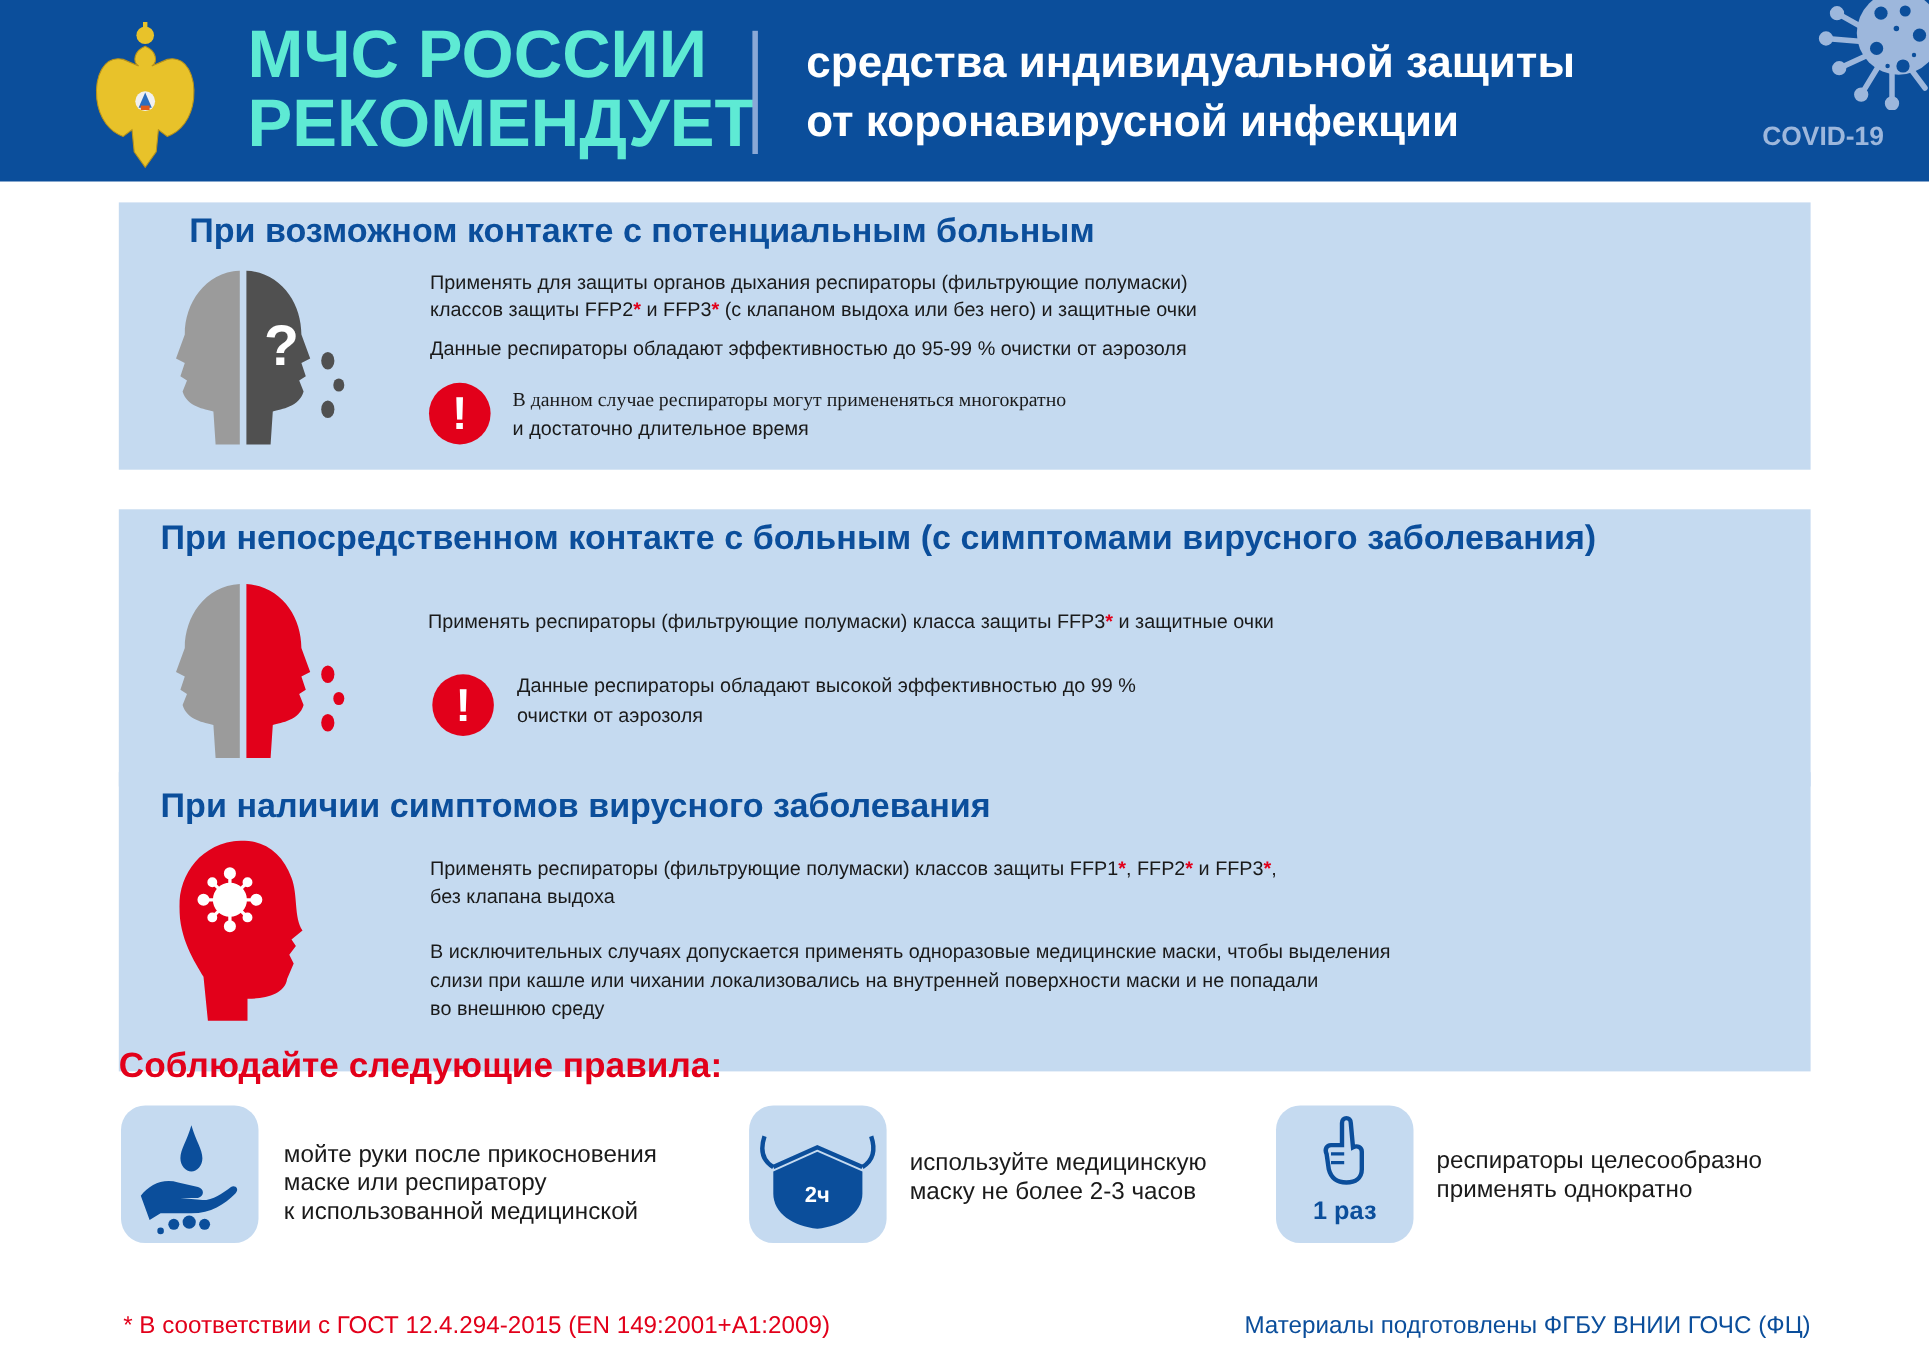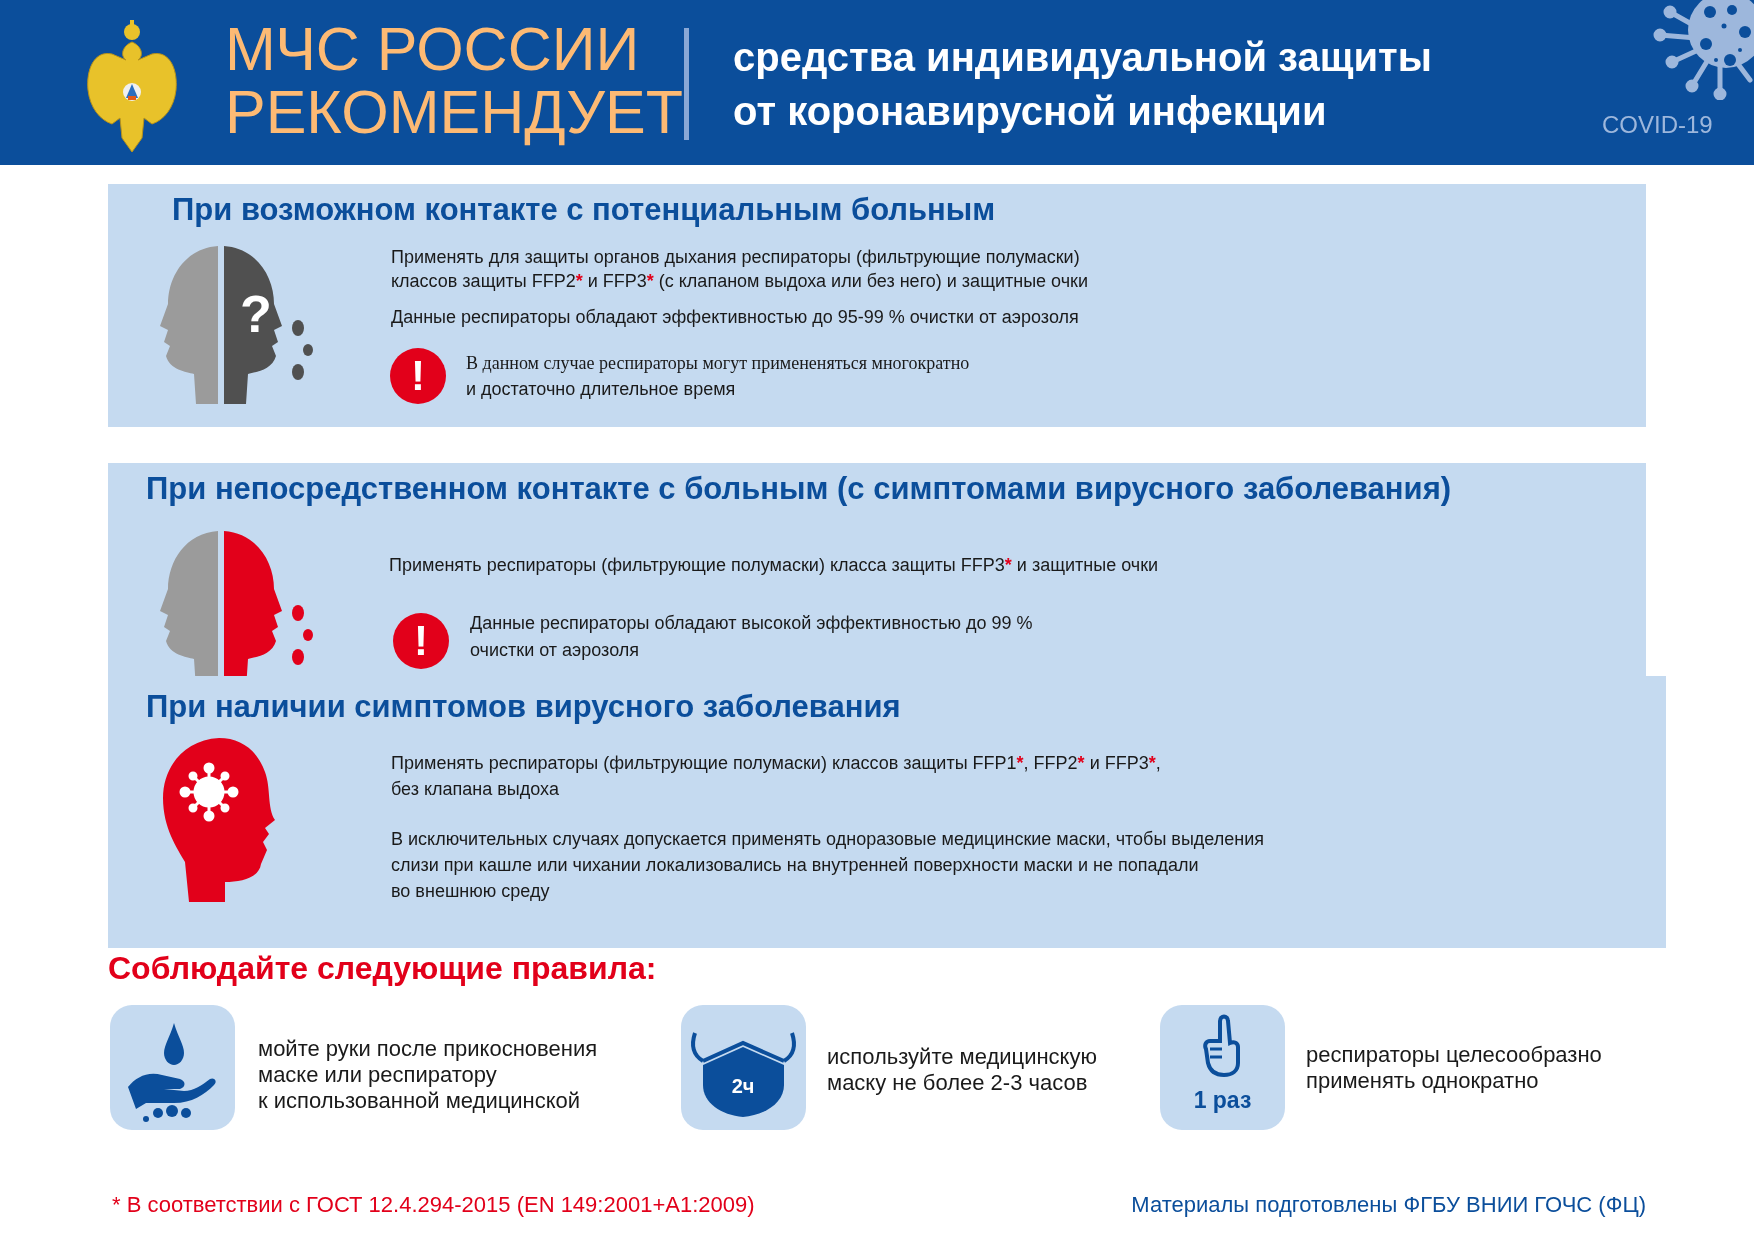--- a/index.html
+++ b/index.html
@@ -1,29 +1,29 @@
 <!DOCTYPE html>
 <html><head>
 <meta charset="utf-8">
 <style>
   html, body { margin:0; padding:0; }
   body { width:1754px; height:1240px; background:#ffffff; position:relative; overflow:hidden;
          font-family:"Liberation Sans", "DejaVu Sans", sans-serif; color:#1a1a1a; }
   .header { position:absolute; left:0; top:0; width:1754px; height:165px; background:#0b4e9b; }
   .emblem { position:absolute; left:82px; top:20px; width:100px; height:135px; }
-  .h-left { position:absolute; left:225px; top:18px; color:#fdba74; font-weight:normal; font-size:61px; line-height:63px; letter-spacing:0px; }
+  .h-left { position:absolute; left:225px; top:18px; color:#5eead4; font-weight:bold; font-size:61px; line-height:63px; letter-spacing:0px; }
   .h-div { position:absolute; left:684px; top:28px; width:5px; height:112px; background:#8aa8d6; }
   .h-right { position:absolute; left:733px; top:30px; color:#fff; font-weight:bold; font-size:40px; line-height:54px; }
   .virus { position:absolute; left:1650px; top:0px; width:104px; height:100px; }
-  .covid { position:absolute; left:1602px; top:111px; color:#9db7dc; font-weight:normal; font-size:24px; }
+  .covid { position:absolute; left:1602px; top:111px; color:#9db7dc; font-weight:bold; font-size:24px; }
 
   .panel { position:absolute; left:108px; width:1538px; background:#c5daf0; }
   .p1 { top:184px; height:243px; }
   .p2 { top:463px; height:252px; }
-  .p3 { top:676px; height:272px;padding-left:20px; }
+  .p3 { top:702px; height:272px; }
   .p-title { position:absolute; left:38px; color:#0b4e9b; font-weight:bold; font-size:31px; white-space:nowrap; }
   .p-text { position:absolute; font-size:18px; line-height:26px; color:#1a1a1a; white-space:nowrap; }
   .ast { color:#e2001a; font-weight:bold; }
   .excl { position:absolute; width:56px; height:56px; border-radius:50%; background:#e2001a; color:#fff;
           font-weight:bold; font-size:42px; text-align:center; line-height:56px; }
   .head-ico { position:absolute; }
 
   .rules-title { position:absolute; left:108px; top:950px; color:#e2001a; font-weight:bold; font-size:32px; }
   .rule-box { position:absolute; top:1005px; width:125px; height:125px; border-radius:22px; background:#c5daf0; }
   .rule-text { position:absolute; font-size:22px; line-height:26px; color:#1a1a1a; }

